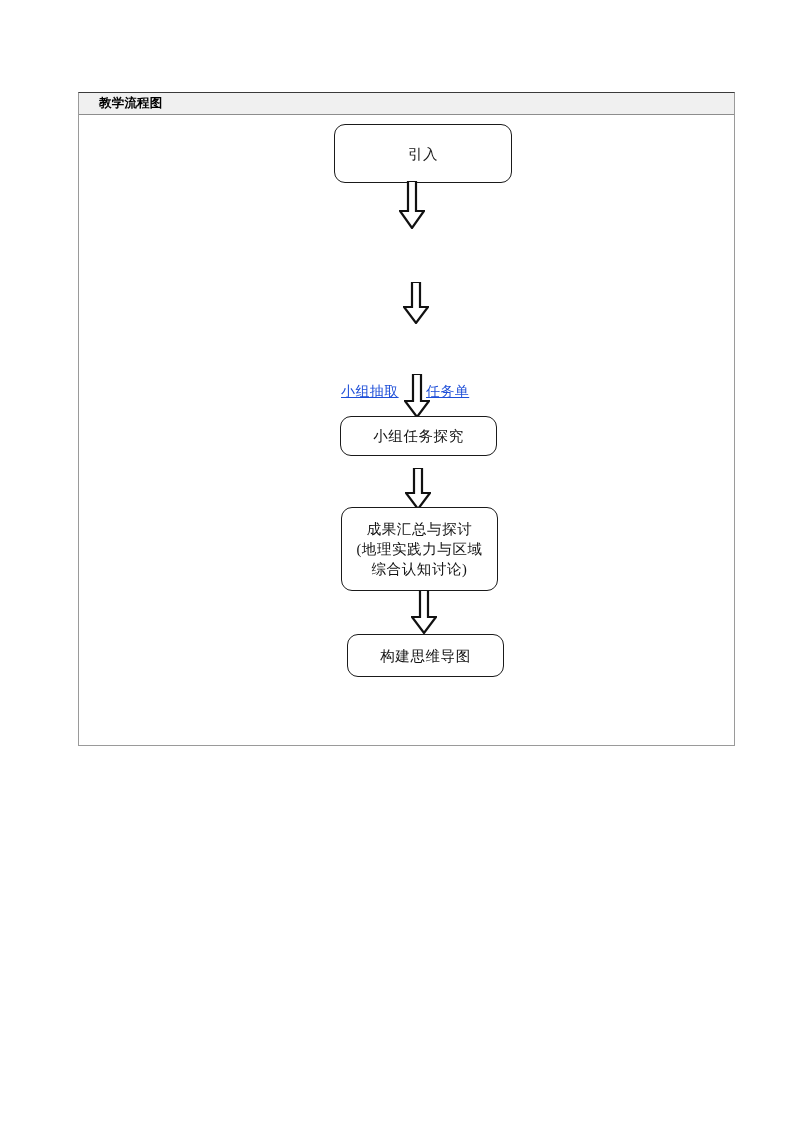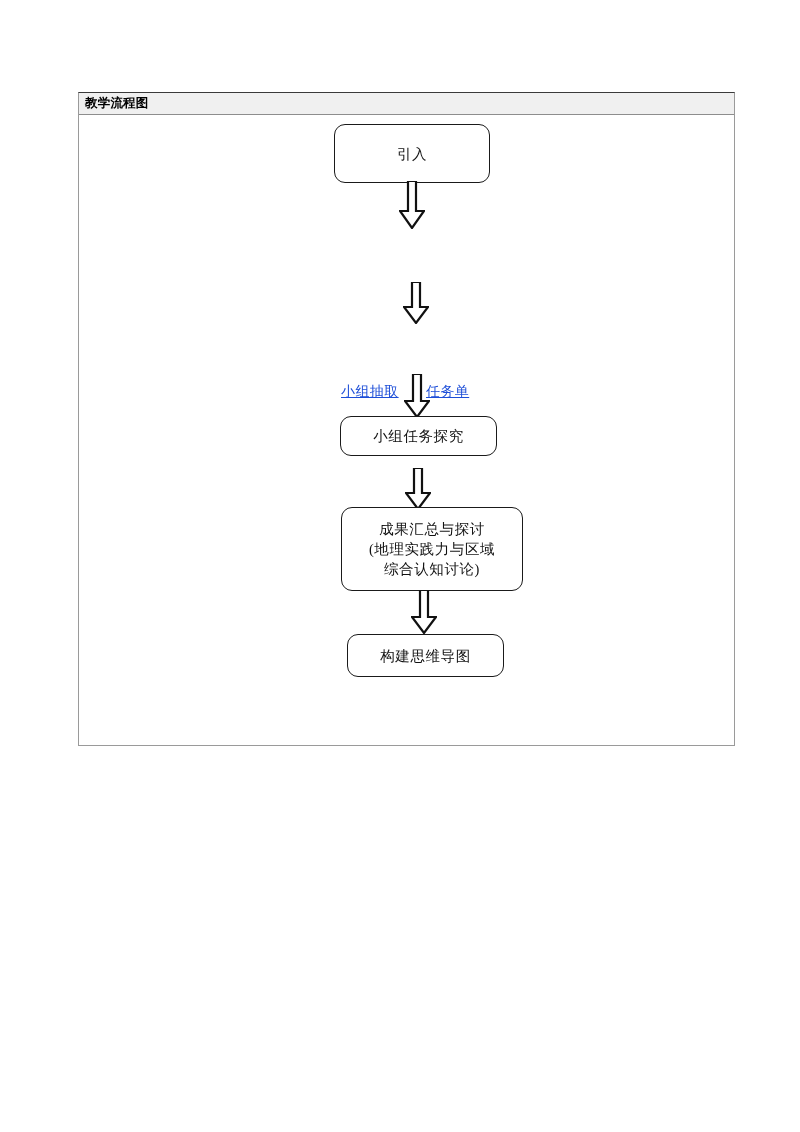--- a/index.html
+++ b/index.html
@@ -29,21 +29,21 @@
   }
 
   #table-header {
     position: relative;
     height: 22px;
     box-sizing: border-box;
     background: #f0f0f0;
     border-bottom: 1px solid #8d8d8d;
     display: flex;
     align-items: center;
-    padding-left: 6px;
+    padding-left: 20px;
   }
 
   #table-header-title {
     font-family: "DejaVu Sans", "Liberation Sans", sans-serif;
     font-size: 12.5px;
     font-weight: 700;
     color: #000000;
     letter-spacing: 0.2px;
     line-height: 1;
   }
@@ -98,21 +98,21 @@
 <body>
 
 <div id="flow-table">
 
   <div id="table-header">
     <span id="table-header-title">教学流程图</span>
   </div>
 
   <div id="flow-canvas">
 
-    <div class="flow-node" style="left:255px; top:9px; width:156px; height:59px;text-align:right;">
+    <div class="flow-node" style="left:255px; top:9px; width:178px; height:59px;text-align:right;">
       <span class="line">引入</span>
     </div>
 
     <div class="block-arrow" style="left:320px; top:66px; width:26px; height:48px;">
       <svg viewBox="0 0 26 48" preserveAspectRatio="none">
         <polygon points="9,0 17,0 17,30 25,30 13,47 1,30 9,30" fill="#ffffff" stroke="#111111" stroke-width="2.2" stroke-linejoin="miter"></polygon>
       </svg>
     </div>
 
 
@@ -135,21 +135,21 @@
     <div class="flow-node" style="left:261px; top:301px; width:157px; height:40px;">
       <span class="line">小组任务探究</span>
     </div>
 
     <div class="block-arrow" style="left:326px; top:353px; width:26px; height:42px;">
       <svg viewBox="0 0 26 42" preserveAspectRatio="none">
         <polygon points="9,0 17,0 17,25 25,25 13,41 1,25 9,25" fill="#ffffff" stroke="#111111" stroke-width="2.2" stroke-linejoin="miter"></polygon>
       </svg>
     </div>
 
-    <div class="flow-node" style="left:262px; top:392px; width:182px; height:84px;">
+    <div class="flow-node" style="left:262px; top:392px; width:157px; height:84px;">
       <span class="line">成果汇总与探讨</span>
       <span class="line">(地理实践力与区域</span>
       <span class="line">综合认知讨论)</span>
     </div>
 
     <div class="block-arrow" style="left:332px; top:475px; width:26px; height:44px;">
       <svg viewBox="0 0 26 44" preserveAspectRatio="none">
         <polygon points="9,0 17,0 17,27 25,27 13,43 1,27 9,27" fill="#ffffff" stroke="#111111" stroke-width="2.2" stroke-linejoin="miter"></polygon>
       </svg>
     </div>

